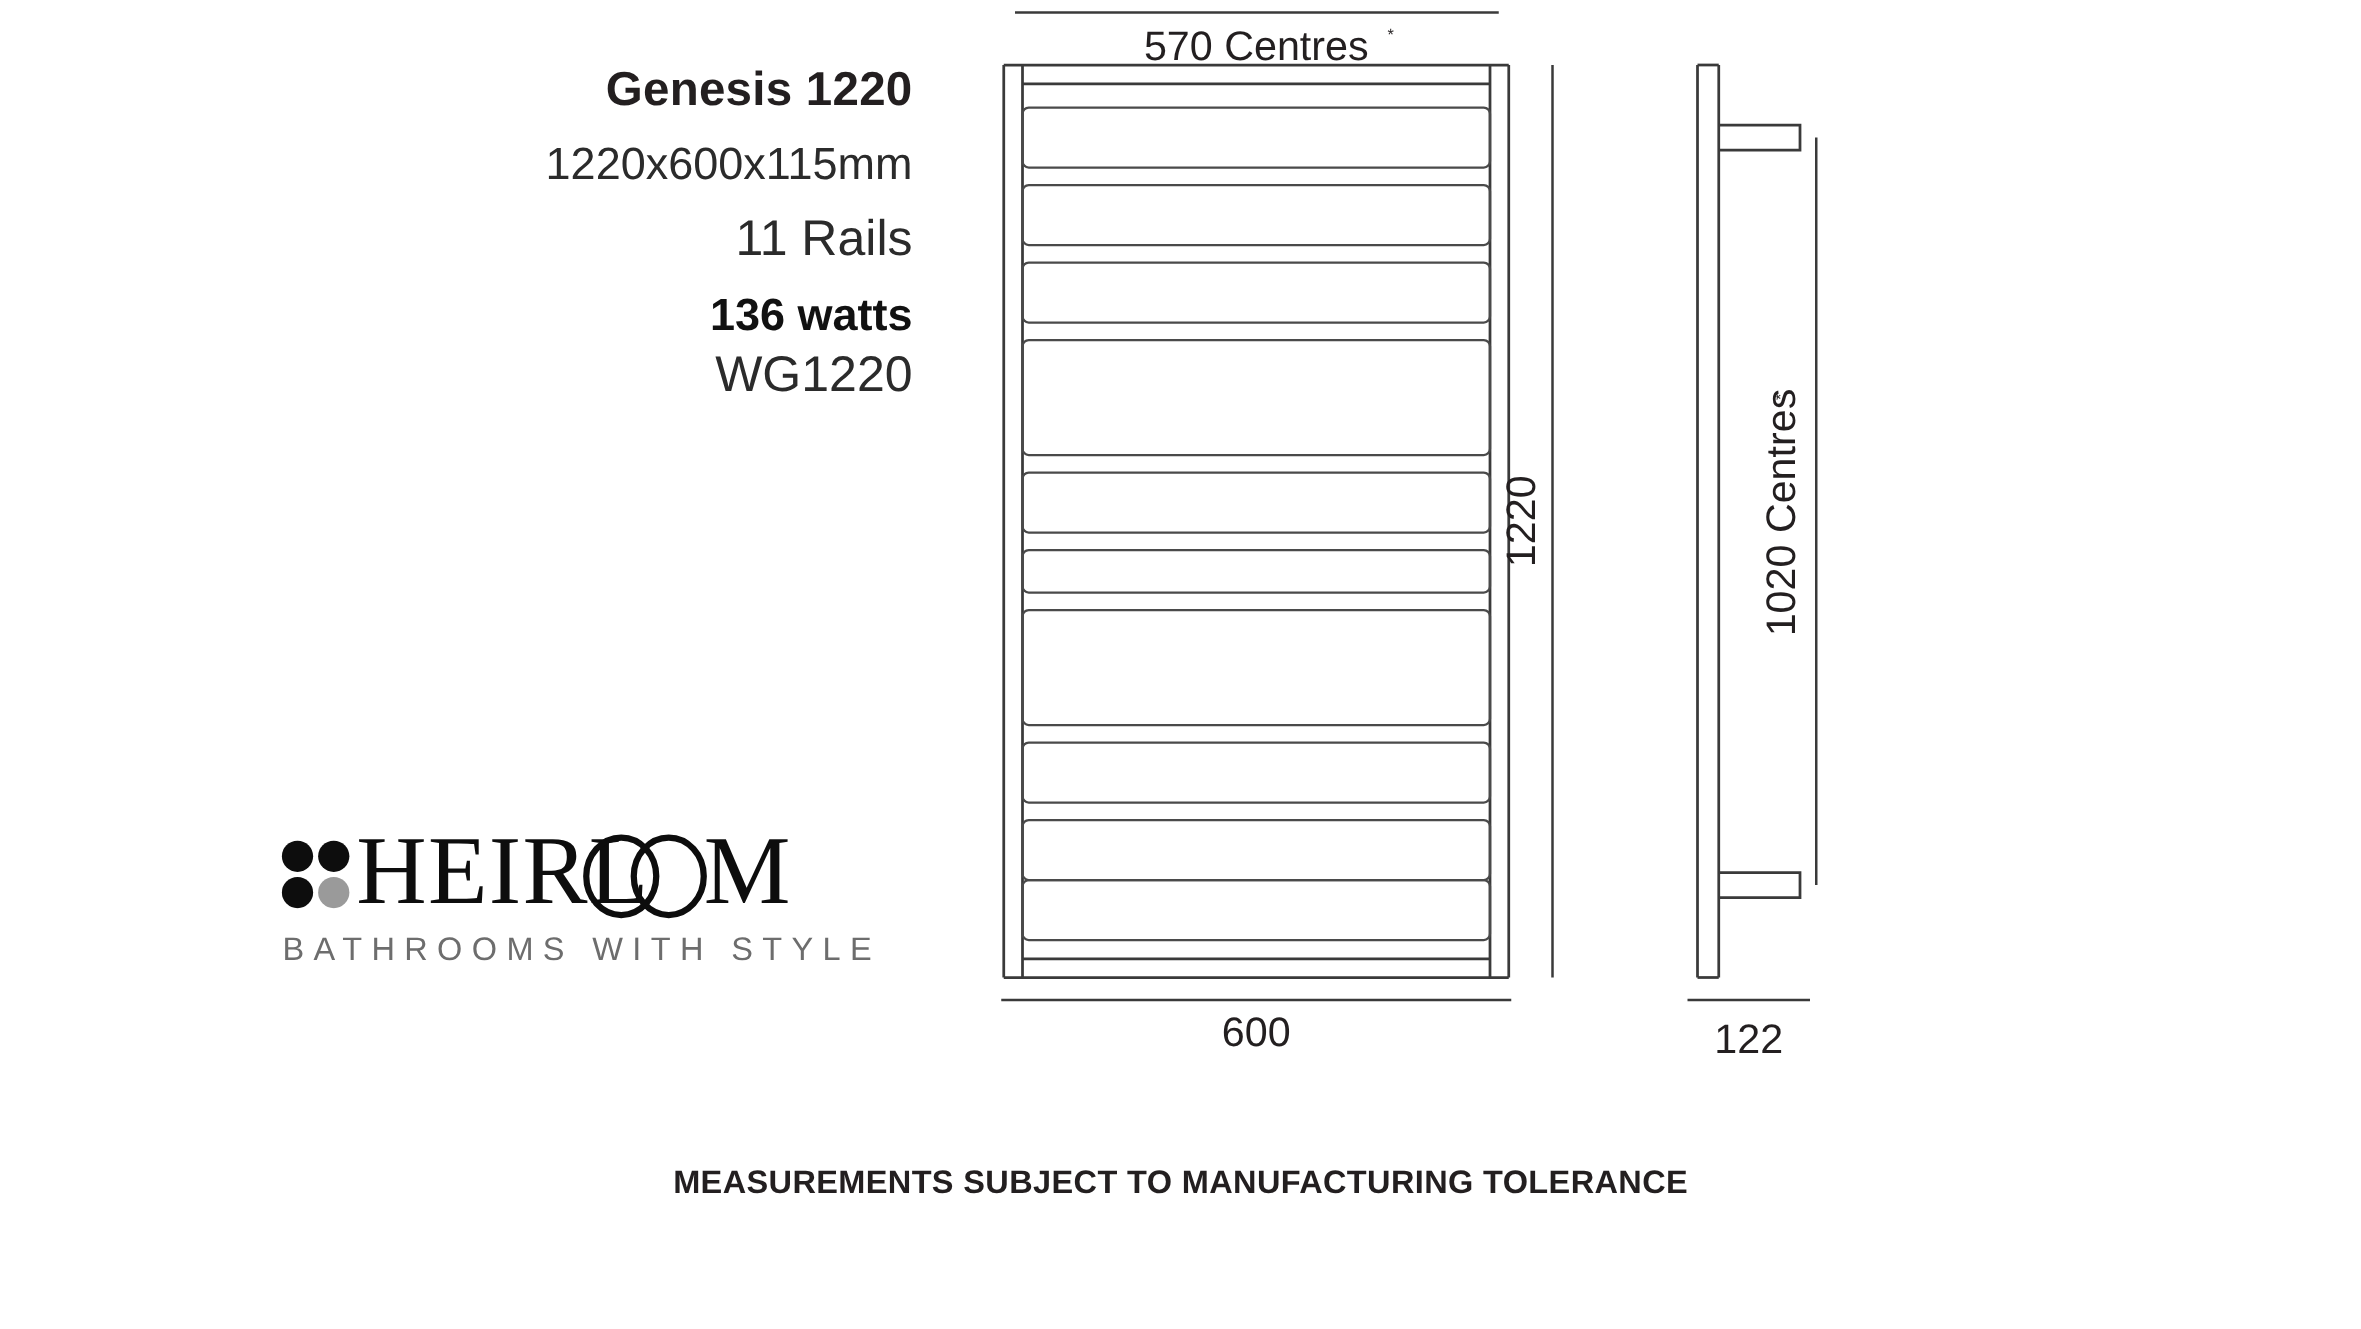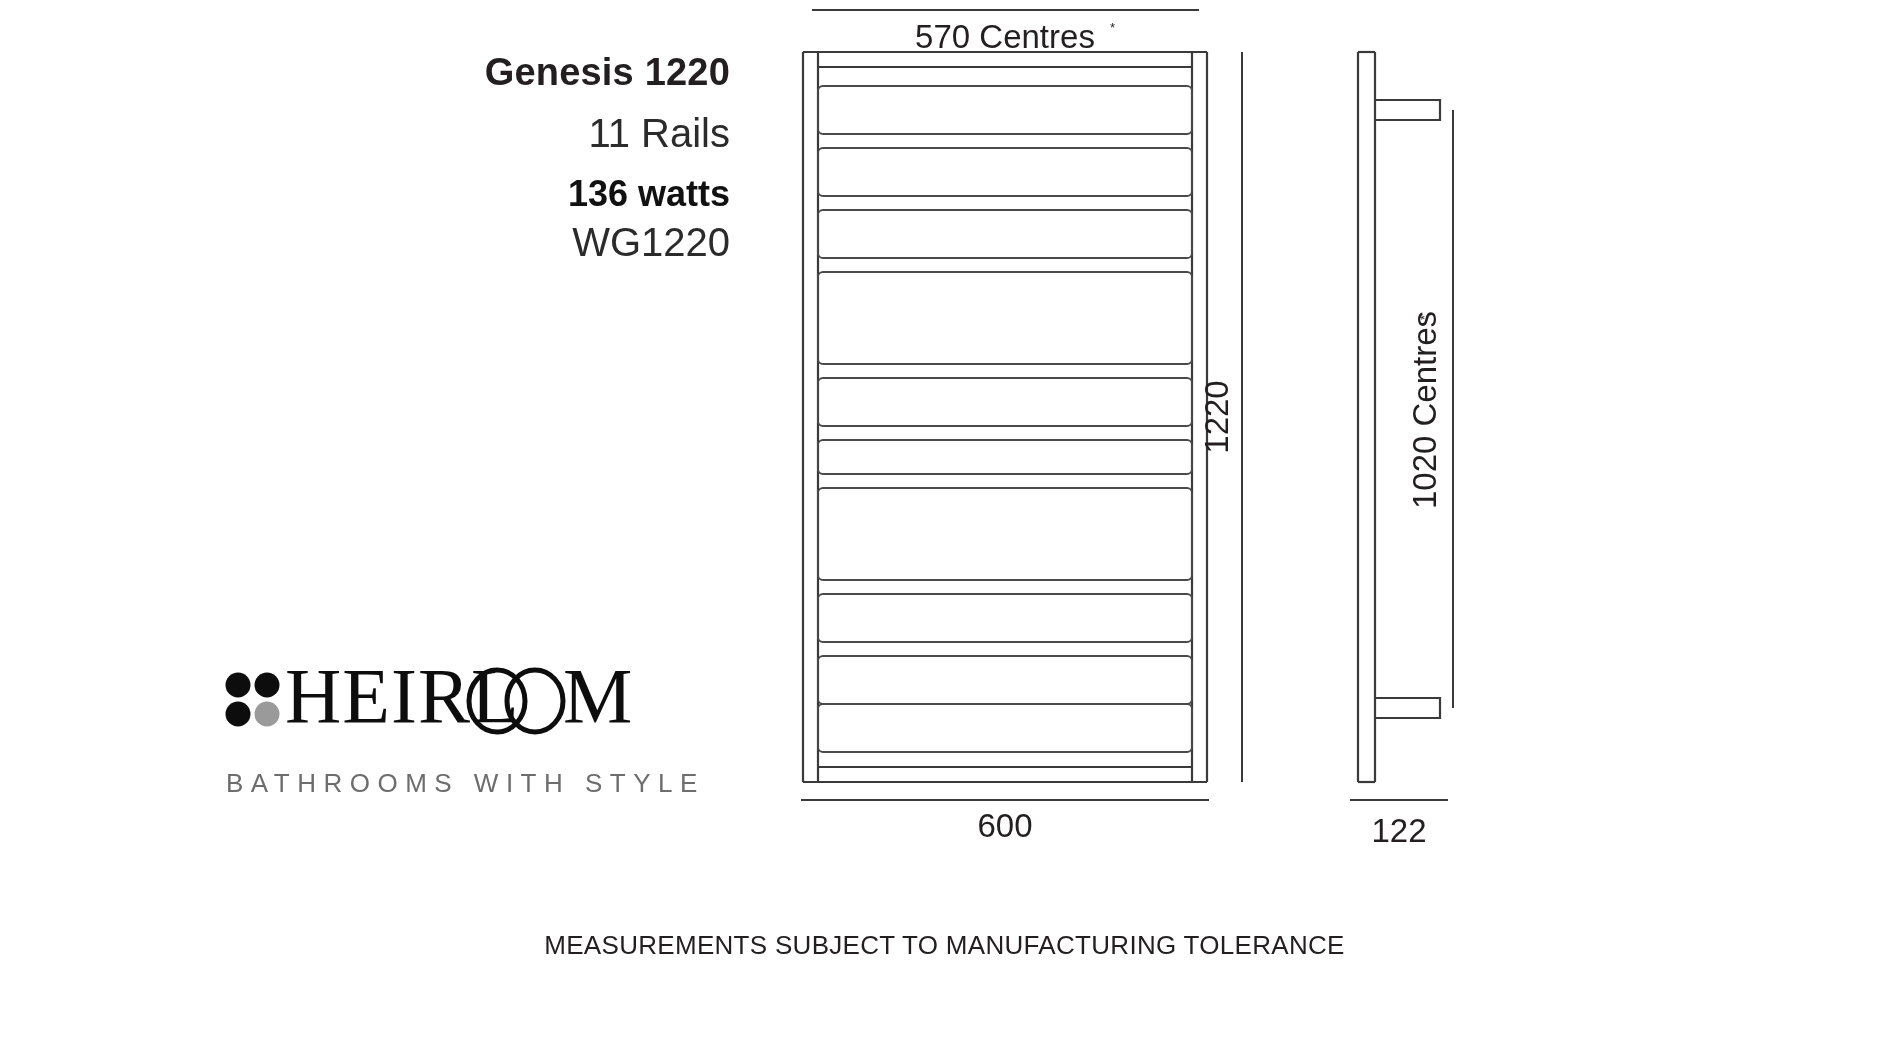--- a/index.html
+++ b/index.html
@@ -84,21 +84,21 @@
     font-family: "Liberation Serif", serif;
     font-size: 68px;
     letter-spacing: 1px;
     color: #c2410c;
     line-height: 1;
     white-space: nowrap;
   }
   #logo-tagline {
     position: absolute;
     left: 1px;
-    top: 96px;
+    top: 72px;
     font-family: "Liberation Sans", sans-serif;
     font-size: 26px;
     letter-spacing: 7.5px;
     color: #6d6d6d;
     white-space: nowrap;
   }
 
   
   #drawing {
     position: absolute;
@@ -132,32 +132,33 @@
   }
 
   
   #footer-note {
     position: absolute;
     left: 0;
     top: 930px;
     width: 1889px;
     text-align: center;
     font-size: 26px;
-    font-weight: normal;
+    font-weight: bold;
     letter-spacing: 0.3px;
     color: #231f20;
   }
 </style>
 </head>
 <body>
 
 <div id="page">
 
   <div id="spec-block">
     <span class="spec-line spec-title">Genesis 1220</span>
+    <span class="spec-line spec-dims">1220x600x115mm</span>
     <span class="spec-line spec-rails">11 Rails</span>
     <span class="spec-line spec-watts">136 watts</span>
     <span class="spec-line spec-code">WG1220</span>
   </div>
 
   <div id="logo">
     <svg id="logo-mark" viewBox="0 0 55 55">
       <circle cx="13" cy="13" r="12.5" fill="#0d0d0d"></circle>
       <circle cx="42" cy="13" r="12.5" fill="#0d0d0d"></circle>
       <circle cx="13" cy="42" r="12.5" fill="#0d0d0d"></circle>

